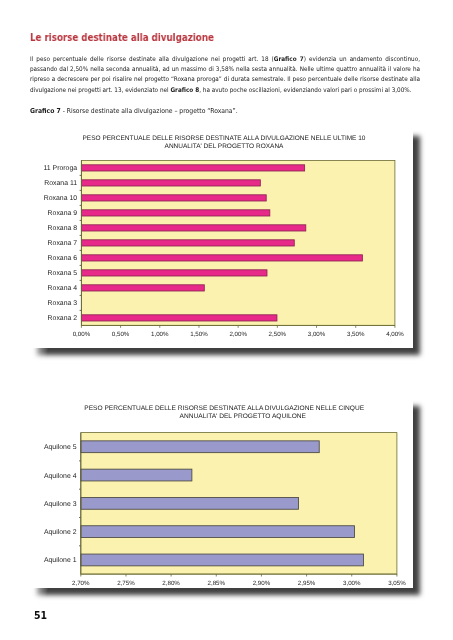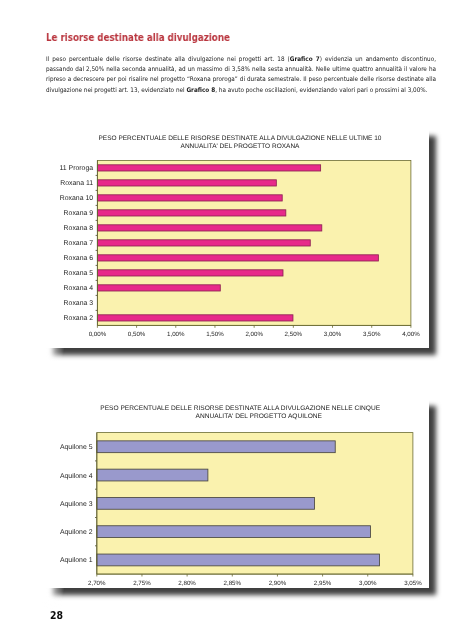--- a/index.html
+++ b/index.html
@@ -1,21 +1,21 @@
 <!DOCTYPE html>
 <html><head>
 <meta charset="utf-8">
 <title>page</title>
 <style>
   html,body{margin:0;padding:0;}
   body{width:453px;height:640px;background:#ffffff;overflow:hidden;
        font-family:"DejaVu Sans",sans-serif;-webkit-font-smoothing:antialiased;}
   .page,.page *{-webkit-font-smoothing:antialiased;}
   .body-text,.caption,.pageno,.heading{will-change:transform;}
-  .page{position:relative;width:388px;height:640px;margin-left:16px;}
+  .page{position:relative;width:388px;height:640px;}
 
   
   .heading{position:absolute;left:30px;top:32px;font-family:"DejaVu Sans",sans-serif;
     font-stretch:condensed;font-weight:700;font-size:11px;line-height:11px;color:#b9353e;
     transform:scaleX(0.879);transform-origin:0 0;white-space:nowrap;}
 
   .body-text{position:absolute;left:30px;top:53.9px;width:390px;
     font-family:"DejaVu Sans",sans-serif;font-stretch:condensed;
     font-size:6.33px;line-height:10.2px;color:#1a1a1a;text-align:justify;}
   .body-text b{font-weight:700;}
@@ -34,20 +34,21 @@
   svg{display:block;}
   svg text{-webkit-font-smoothing:antialiased;text-rendering:geometricPrecision;}
   svg{will-change:transform;}
 </style>
 </head>
 <body>
 
 <div class="page">
   <div class="heading">Le risorse destinate alla divulgazione</div>
   <div class="body-text" id="para"><span>Il peso percentuale delle risorse destinate alla divulgazione nei progetti art. 18 (</span><b>Grafico 7</b><span>) evidenzia un andamento discontinuo, passando dal 2,50% nella seconda annualità, ad un massimo di 3,58% nella sesta annualità. Nelle ultime quattro annualità il valore ha ripreso a decrescere per poi risalire nel progetto “Roxana proroga” di durata semestrale. Il peso percentuale delle risorse destinate alla divulgazione nei progetti art. 13, evidenziato nel </span><b>Grafico 8</b><span>, ha avuto poche oscillazioni, evidenziando valori pari o prossimi al 3,00%.</span></div>
+  <div class="caption" id="cap7" style="top:106.5px"><b>Grafico 7</b><span> - Risorse destinate alla divulgazione – progetto “Roxana”.</span></div>
   <div class="shadow" style="left:36px;top:136px;width:384px;height:219px"></div>
   <div class="shadow-mask" style="left:18px;top:330px;width:40px;height:40px;
        background:linear-gradient(100deg, #fff 30%, rgba(255,255,255,0) 72%)"></div>
   <div class="chartbox" id="chart1-host" style="left:22px;top:124px;width:391px;height:223.5px">
       <svg width="391" height="224" viewBox="0 0 391 224">
         <rect x="59.4" y="36.4" width="313.5" height="165" fill="#FAF2AE"></rect>
         <g>
           <text x="202" y="15.8" text-anchor="middle" font-family="&quot;Liberation Sans&quot;,sans-serif" font-size="6.5" fill="#1c1c1c">PESO PERCENTUALE DELLE RISORSE DESTINATE ALLA DIVULGAZIONE NELLE ULTIME 10</text>
           <text x="202" y="24.1" text-anchor="middle" font-family="&quot;Liberation Sans&quot;,sans-serif" font-size="6.5" fill="#1c1c1c">ANNUALITA' DEL PROGETTO ROXANA</text>
         </g>
@@ -156,14 +157,14 @@
           <line x1="284.58571428571446" y1="180.1" x2="284.58571428571446" y2="182.5" stroke="#6b6b32" stroke-width="0.8"></line>
           <text x="284.58571428571446" y="191.1" text-anchor="middle" font-family="&quot;Liberation Sans&quot;,sans-serif" font-size="6.2" fill="#1c1c1c">2,95%</text>
           <line x1="329.74285714285725" y1="180.1" x2="329.74285714285725" y2="182.5" stroke="#6b6b32" stroke-width="0.8"></line>
           <text x="329.74285714285725" y="191.1" text-anchor="middle" font-family="&quot;Liberation Sans&quot;,sans-serif" font-size="6.2" fill="#1c1c1c">3,00%</text>
           <line x1="374.9" y1="180.1" x2="374.9" y2="182.5" stroke="#6b6b32" stroke-width="0.8"></line>
           <text x="374.9" y="191.1" text-anchor="middle" font-family="&quot;Liberation Sans&quot;,sans-serif" font-size="6.2" fill="#1c1c1c">3,05%</text>
         </g>
         <rect x="58.8" y="38.6" width="316.09999999999997" height="141.5" fill="none" stroke="#6b6b32" stroke-width="0.8"></rect>
       </svg>
     </div>
-  <div class="pageno">28</div>
+  <div class="pageno">51</div>
 </div>
 
 </body></html>

